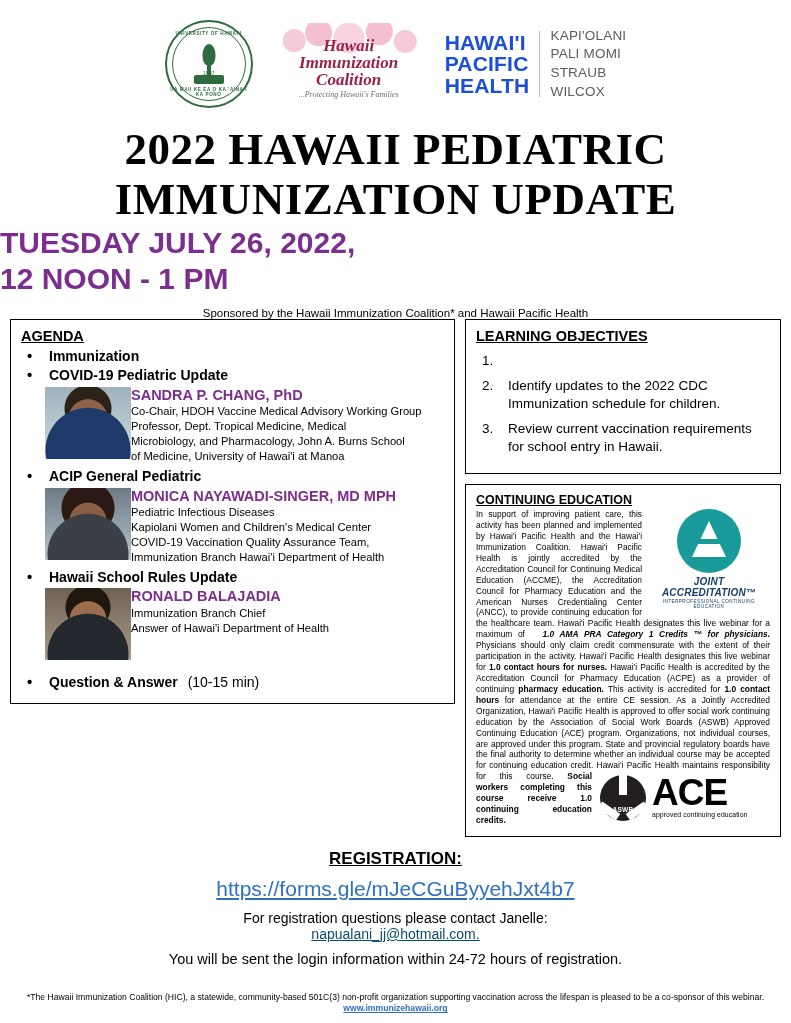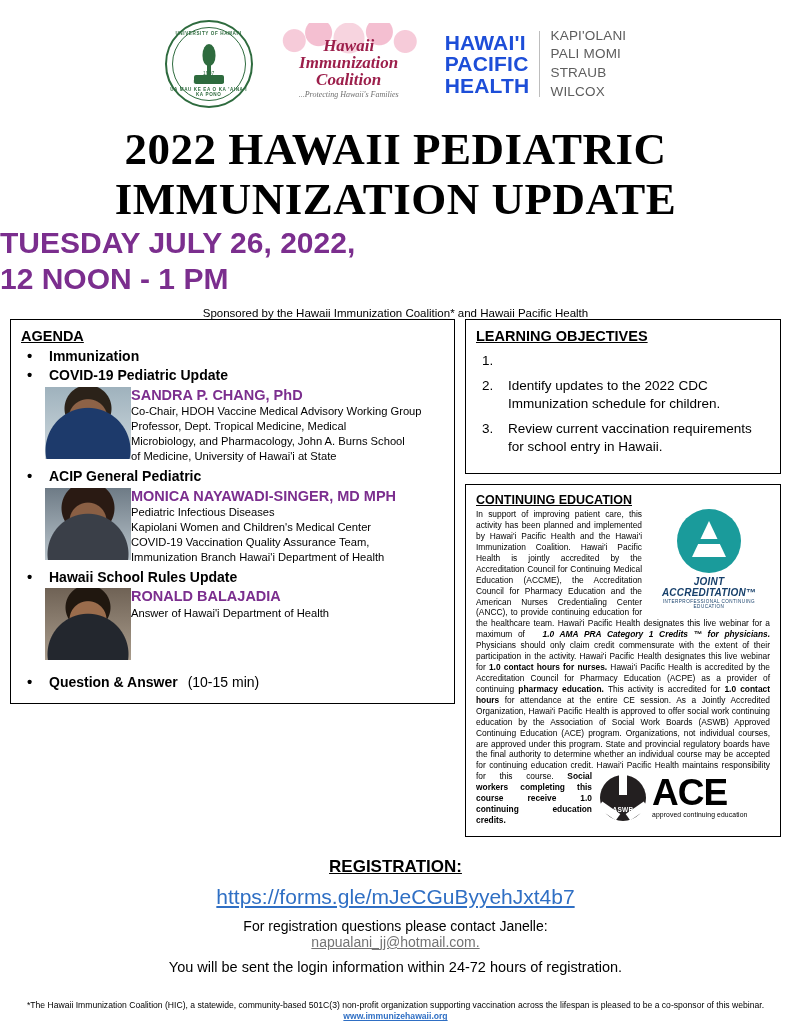--- a/index.html
+++ b/index.html
@@ -330,53 +330,53 @@
   .ace-text .big {
     font-size: 37px; font-weight: bold; line-height: .92; letter-spacing: -1px;
   }
   .ace-text .small {
     font-size: 6.8px; letter-spacing: .1px; margin-top: 1px;
   }
 
   
   .reg {
     text-align: center;
-    margin-top: 20px;
+    margin-top: 12px;
     padding: 0 24px;
   }
   .reg-title {
     text-decoration: underline;
     font-weight: bold;
     font-size: 17px;
   }
   .reg-link {
     display: block;
     color: #2f6fc4;
     text-decoration: underline;
     font-size: 21px;
     margin-top: 8px;
   }
   .reg-q {
     font-size: 14px;
     margin-top: 9px;
   }
   .reg-email {
-    color: #737373;
+    color: #0c4a6e;
     text-decoration: underline;
     font-size: 14px;
   }
   .reg-note {
     font-size: 14.5px;
     margin-top: 8px;
     line-height: 1.3;
   }
 
   .footnote {
     position: absolute;
-    left: 0; right: 0; bottom: 0;
+    left: 0; right: 0; bottom: 8px;
     text-align: center;
     font-size: 8.6px;
     line-height: 1.34;
     padding: 0 26px;
   }
   .footnote a { color: #2f6fc4; text-decoration: underline; font-weight: bold; }
 </style>
 </head>
 <body>
 
@@ -445,21 +445,21 @@
         <span>COVID-19 Pediatric Update</span>
       </div>
 
       <div class="speaker">
         <div class="photo p1"></div>
         <div class="sp-info">
           <div class="sp-name">SANDRA P. CHANG, PhD</div>
           <div class="sp-line">Co-Chair, HDOH Vaccine Medical Advisory Working Group</div>
           <div class="sp-line">Professor, Dept. Tropical Medicine, Medical</div>
           <div class="sp-line">Microbiology, and Pharmacology, John A. Burns School</div>
-          <div class="sp-line">of Medicine, University of Hawai'i at State</div>
+          <div class="sp-line">of Medicine, University of Hawai'i at Manoa</div>
         </div>
       </div>
 
       <div class="bullet-row">
         <span class="dot">•</span>
         <span>ACIP General Pediatric</span>
       </div>
 
       <div class="speaker">
         <div class="photo p2"></div>
@@ -474,20 +474,21 @@
 
       <div class="bullet-row">
         <span class="dot">•</span>
         <span>Hawaii School Rules Update</span>
       </div>
 
       <div class="speaker">
         <div class="photo p3"></div>
         <div class="sp-info">
           <div class="sp-name">RONALD BALAJADIA</div>
+          <div class="sp-line">Immunization Branch Chief</div>
           <div class="sp-line">Answer of Hawai'i Department of Health</div>
         </div>
       </div>
 
       <div class="bullet-row" style="margin-top:14px;">
         <span class="dot">•</span>
         <span>Question &amp; Answer</span>
         <span class="qa-note">(10-15 min)</span>
       </div>
     </div>

